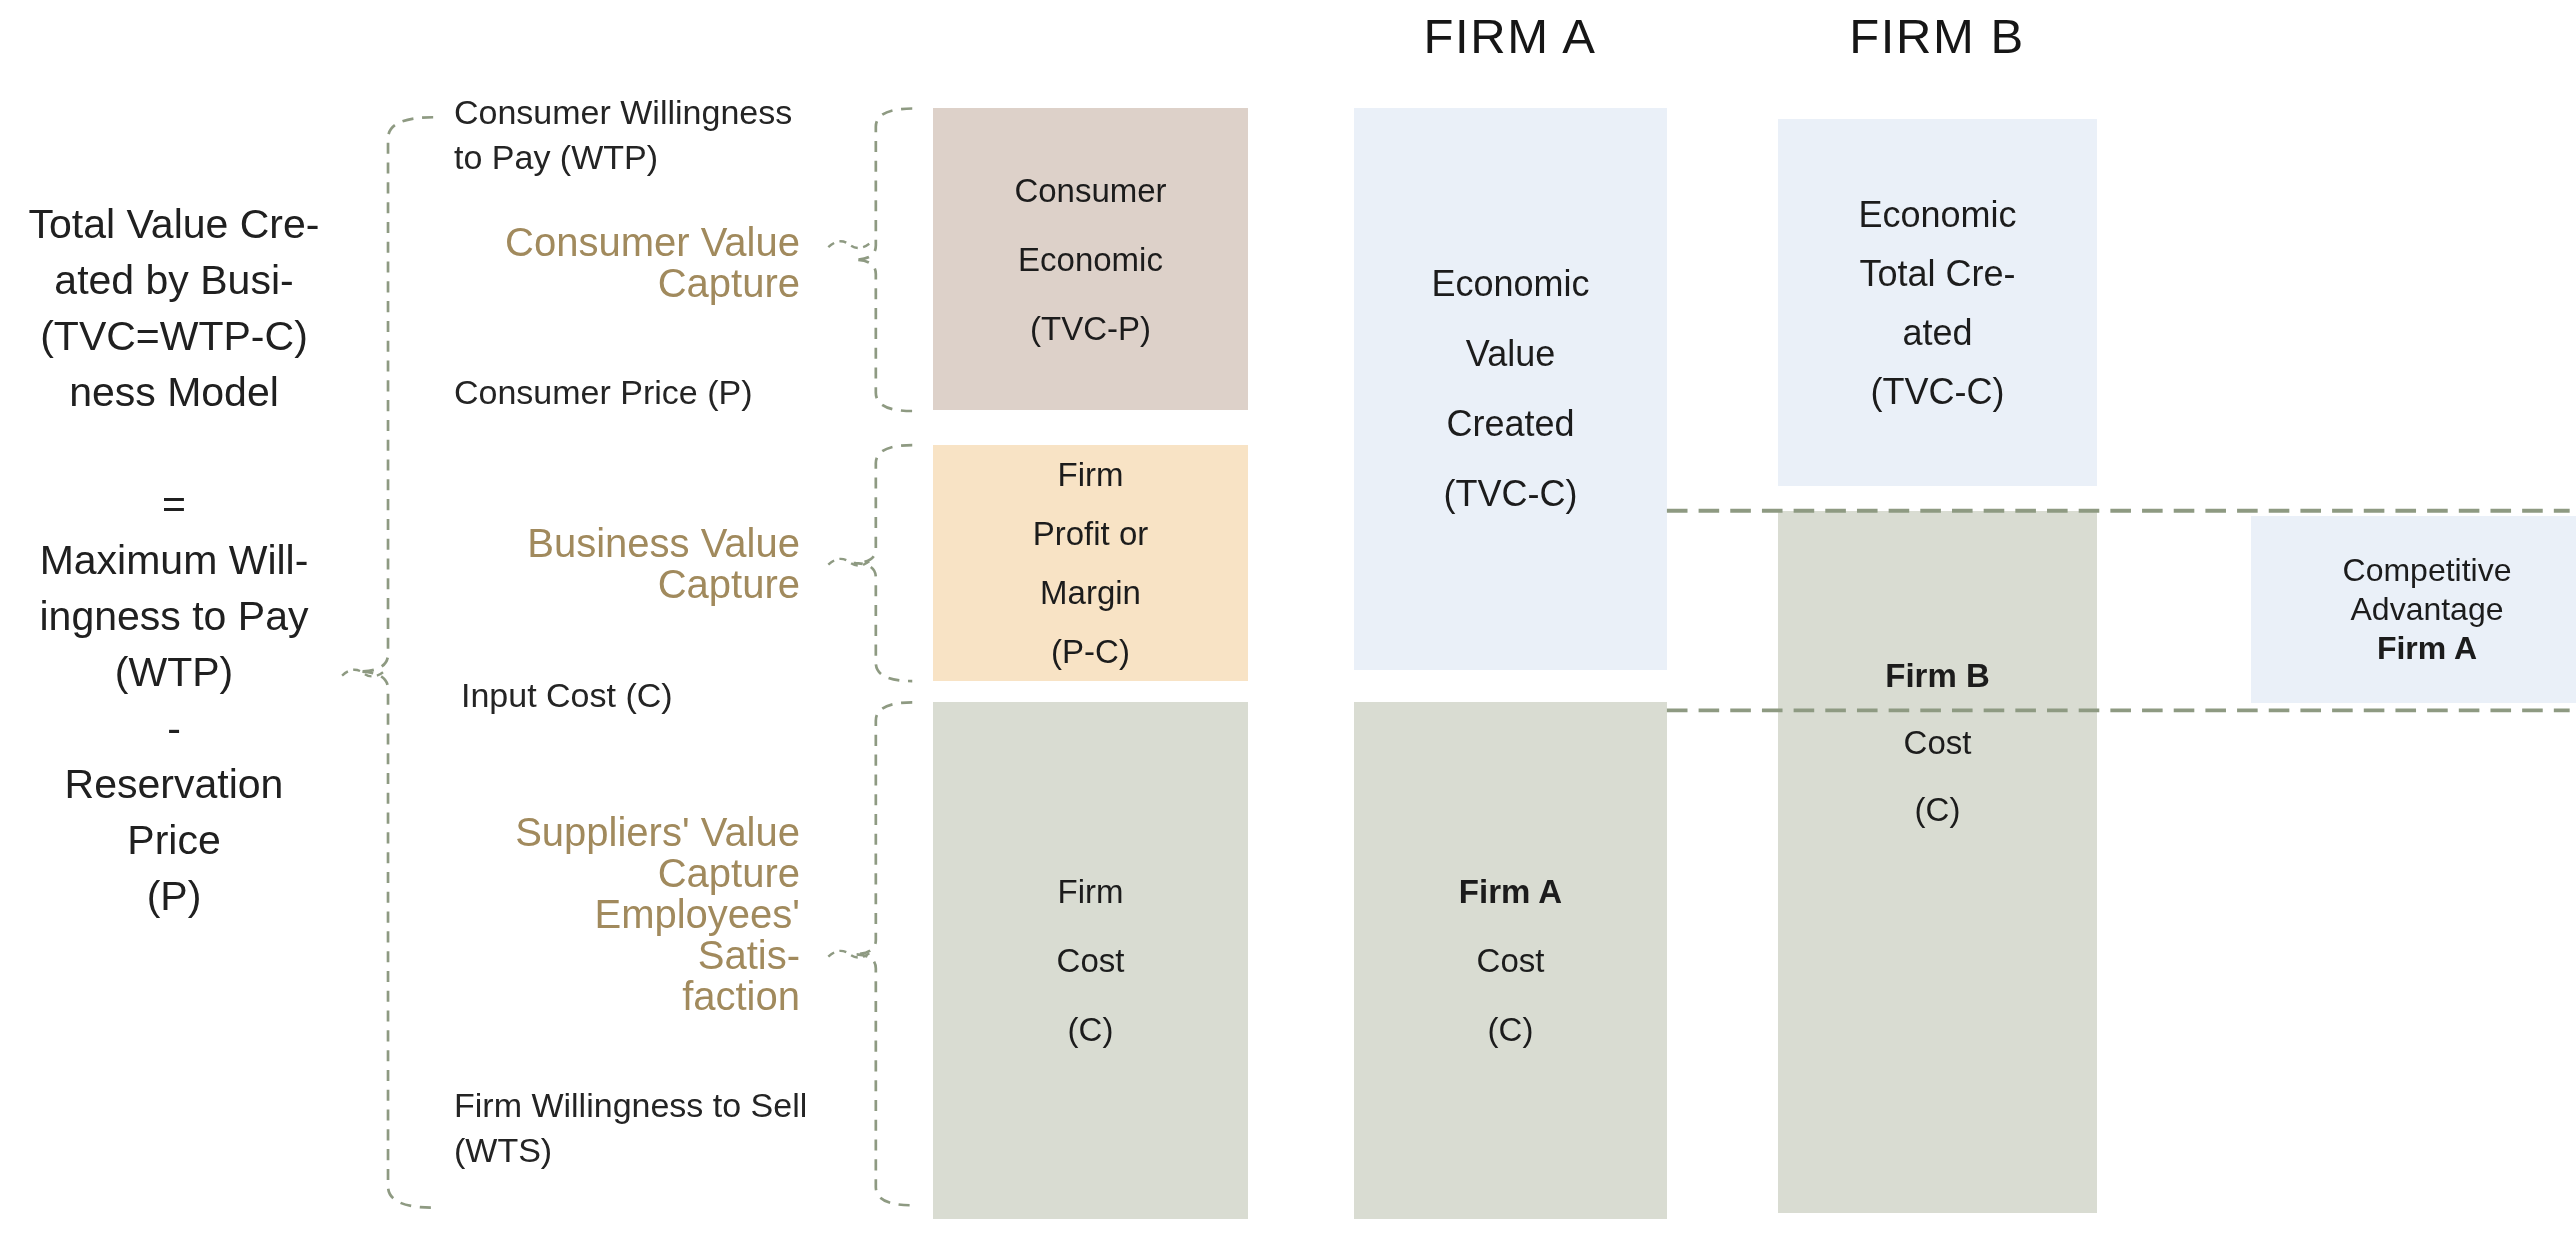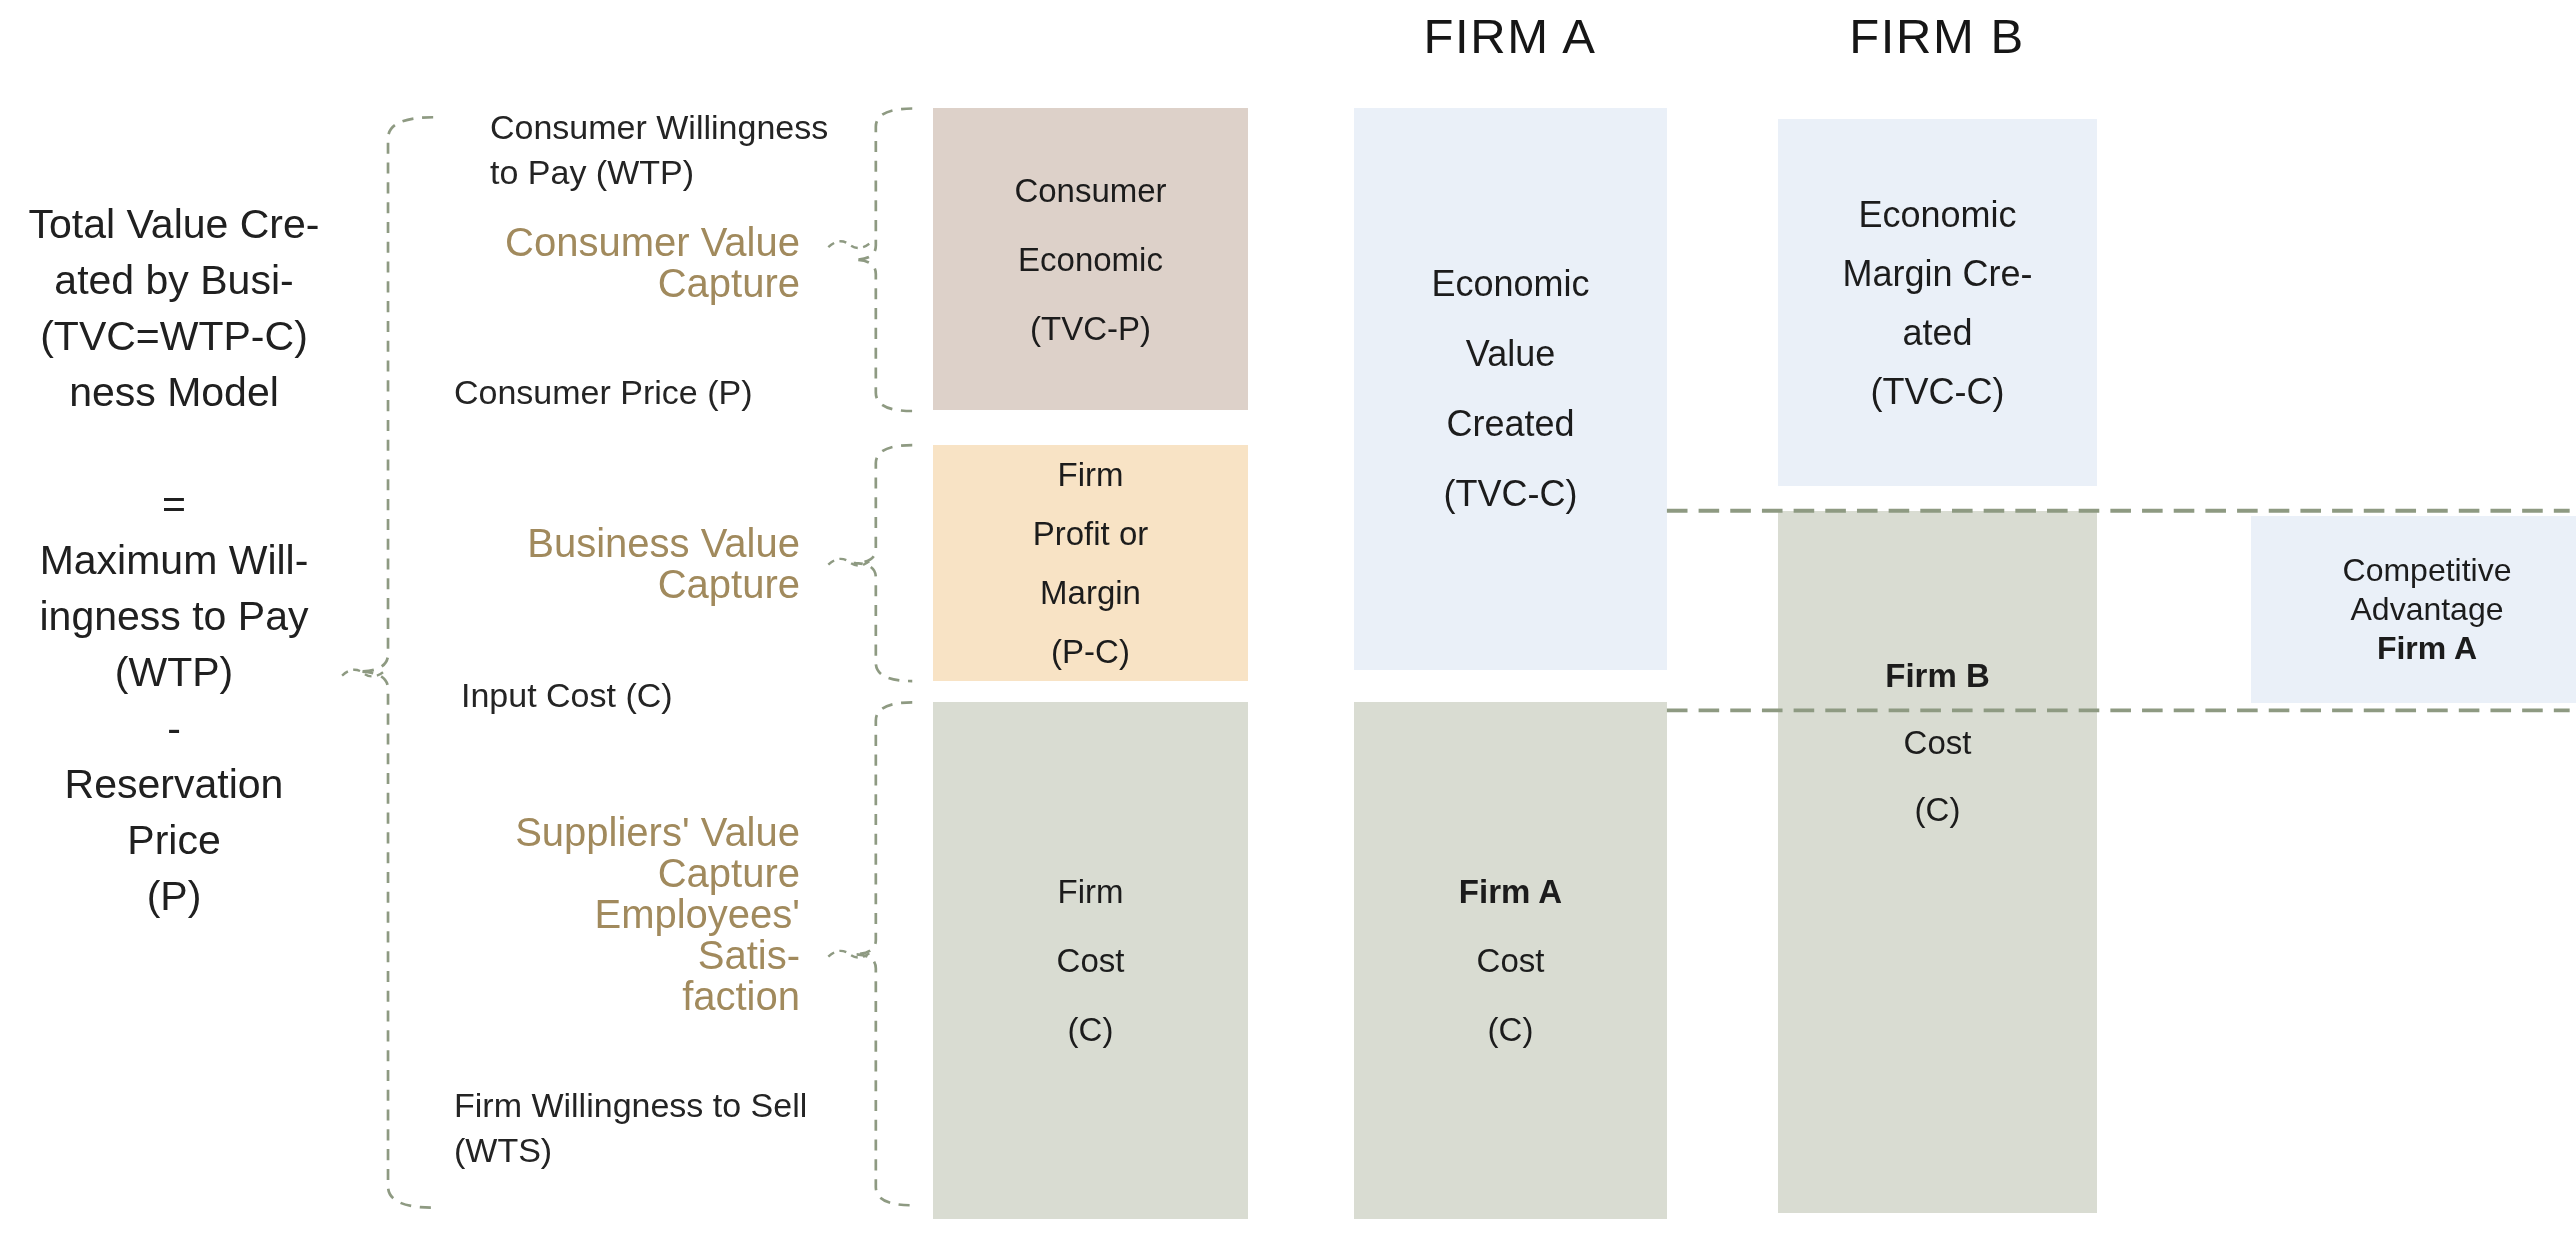--- a/index.html
+++ b/index.html
@@ -80,21 +80,21 @@
     <div class="lt-line">=</div>
     <div class="lt-line">Maximum Will-</div>
     <div class="lt-line">ingness to Pay</div>
     <div class="lt-line">(WTP)</div>
     <div class="lt-line">-</div>
     <div class="lt-line">Reservation</div>
     <div class="lt-line">Price</div>
     <div class="lt-line">(P)</div>
   </div>
 
-  <div class="abs black-label" style="left:454px; top:105px;margin-left:36px;">
+  <div class="abs black-label" style="left:454px; top:90px;">
     <div class="lb-line">Consumer Willingness</div>
     <div class="lb-line">to Pay (WTP)</div>
   </div>
   <div class="abs black-label" style="left:454px; top:373px;">Consumer Price (P)</div>
   <div class="abs black-label" style="left:461px; top:676px;">Input Cost (C)</div>
   <div class="abs black-label" style="left:454px; top:1083px;">
     <div class="lb-line">Firm Willingness to Sell</div>
     <div class="lb-line">(WTS)</div>
   </div>
 
@@ -137,21 +137,21 @@
     <div class="bx-line">(TVC-C)</div>
   </div>
   <div class="abs box" id="box-firm-a-cost">
     <div class="bx-line bold">Firm A</div>
     <div class="bx-line">Cost</div>
     <div class="bx-line">(C)</div>
   </div>
 
   <div class="abs box" id="box-firm-b-evc">
     <div class="bx-line">Economic</div>
-    <div class="bx-line">Margin Cre-</div>
+    <div class="bx-line">Total Cre-</div>
     <div class="bx-line">ated</div>
     <div class="bx-line">(TVC-C)</div>
   </div>
   <div class="abs box" id="box-firm-b-cost">
     <div class="bx-line bold">Firm B</div>
     <div class="bx-line">Cost</div>
     <div class="bx-line">(C)</div>
   </div>
 
   <div class="abs box" id="box-comp-adv">

